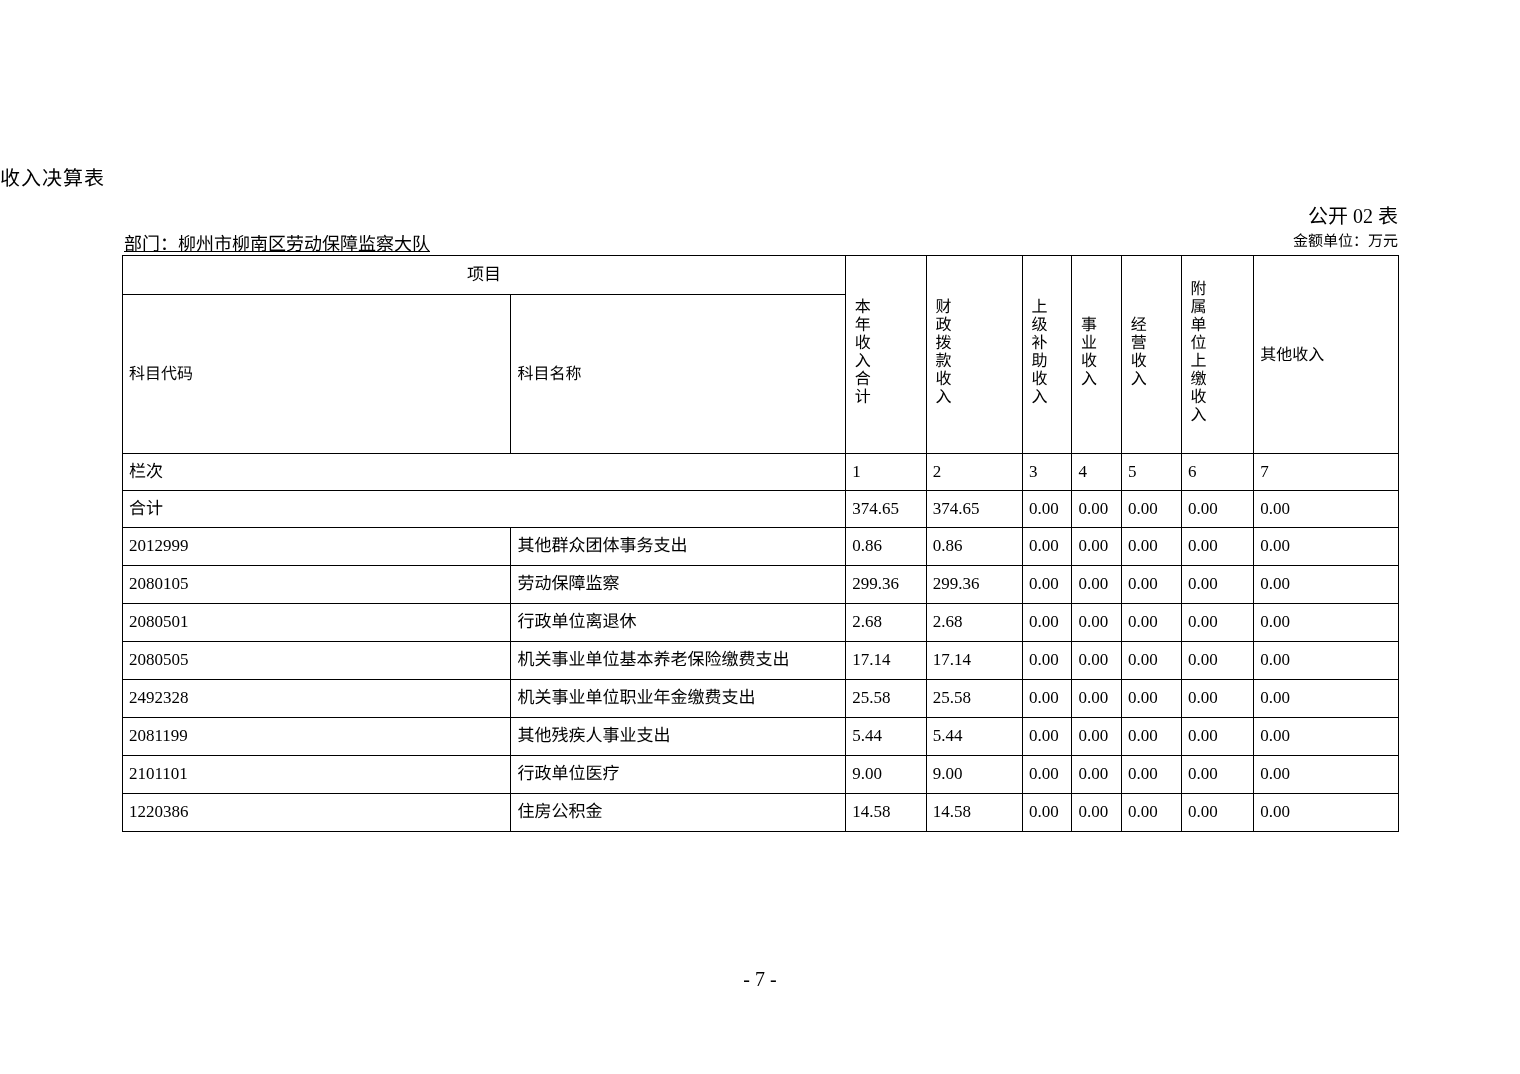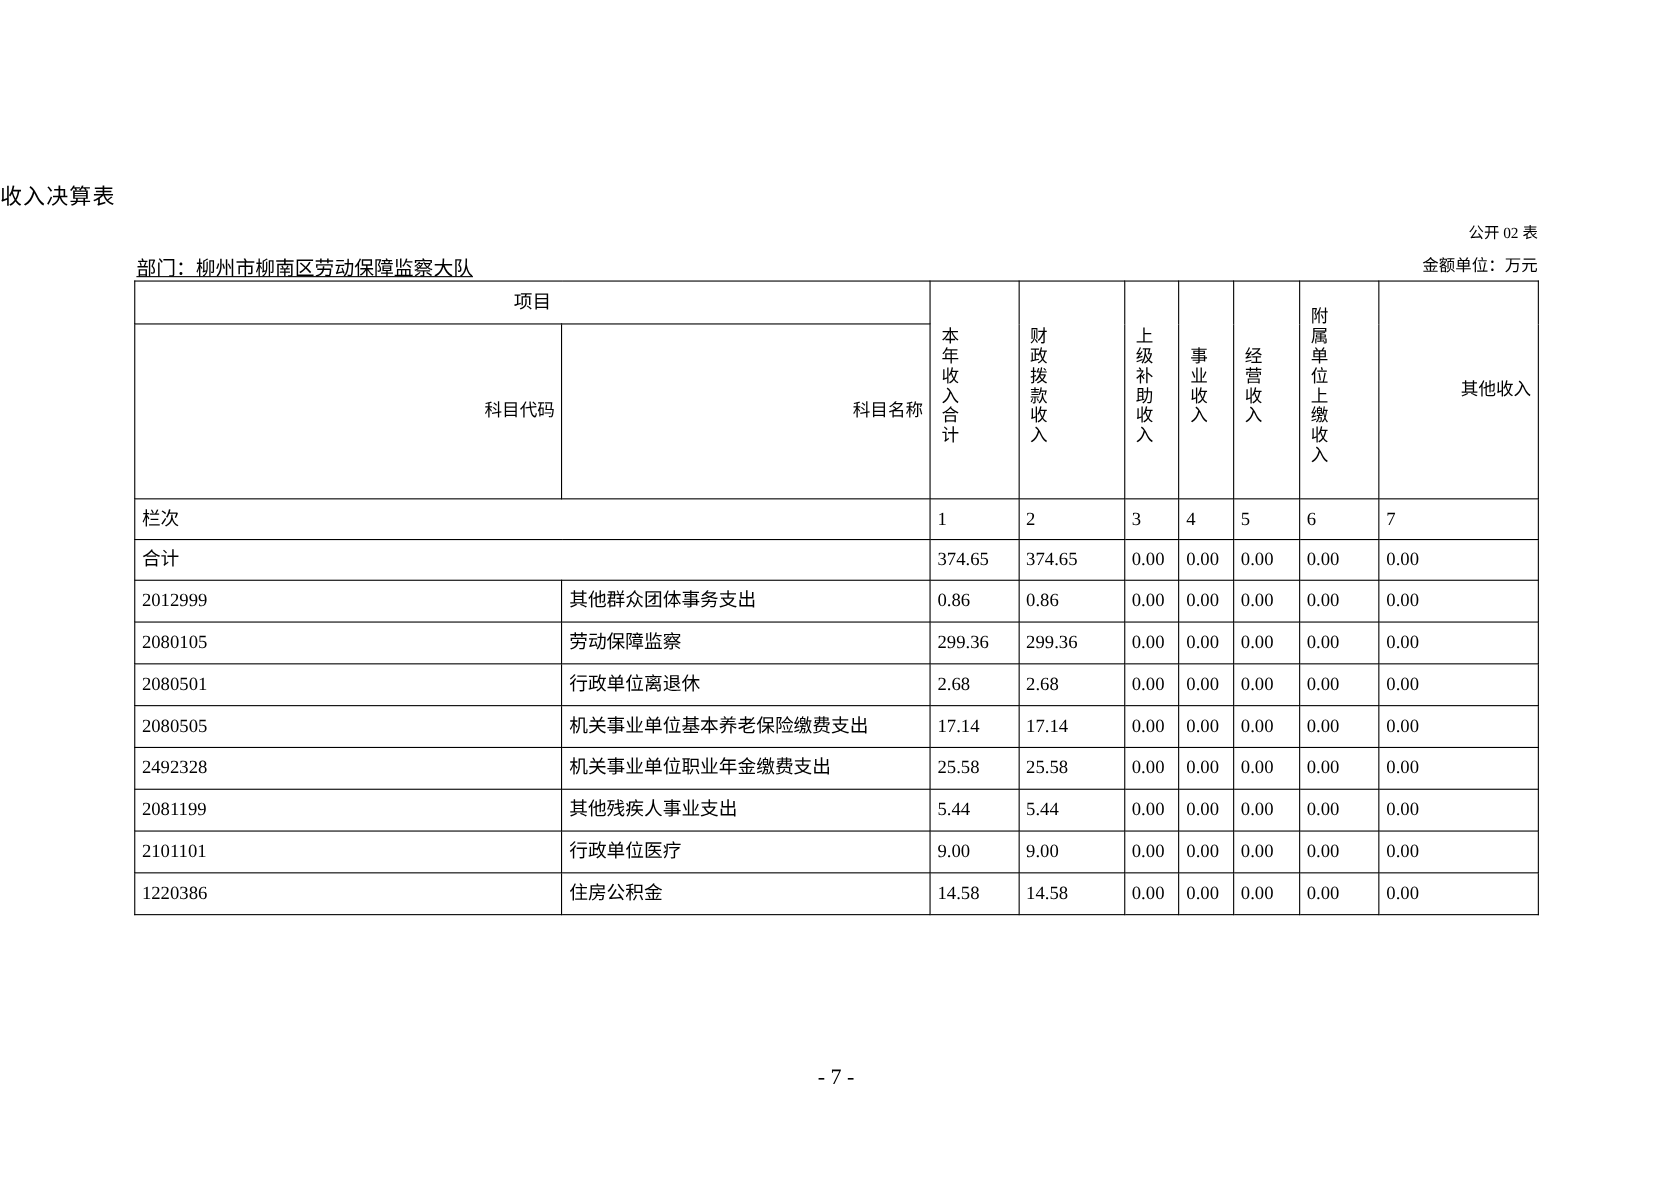--- a/index.html
+++ b/index.html
@@ -27,21 +27,21 @@
     left: 0;
     width: 1520px;
     text-align: left;
     font-size: 20px;
     letter-spacing: 1px;
   }
   .meta-right-1 {
     position: absolute;
     top: 200px;
     right: 122px;
-    font-size: 14px;
+    font-size: 20px;
     font-family: Liberation Serif, serif;
   }
   .meta-right-2 {
     position: absolute;
     top: 229px;
     right: 122px;
     font-size: 15px;
   }
   .meta-left {
     position: absolute;
@@ -92,21 +92,21 @@
     display: inline-block;
     line-height: 1.1;
   }
   .vcell {
     text-align: left;
     vertical-align: top;
     padding-top: 6px;
   }
   .mid-left {
     vertical-align: middle;
-    text-align: right;
+    text-align: left;
   }
   .row-lanci td, .row-heji td {
     height: 28px;
     font-size: 17px;
   }
   .data-row td {
     height: 29px;
     font-size: 17px;
   }
   .note {

